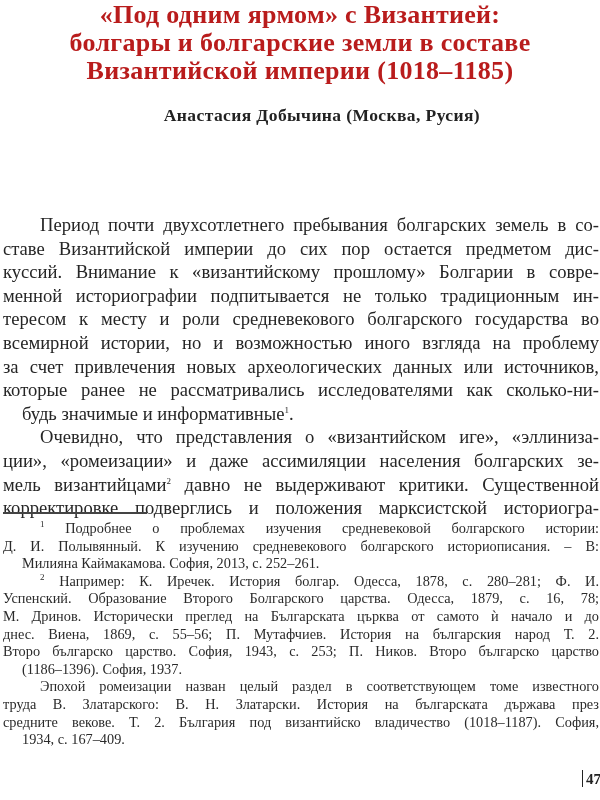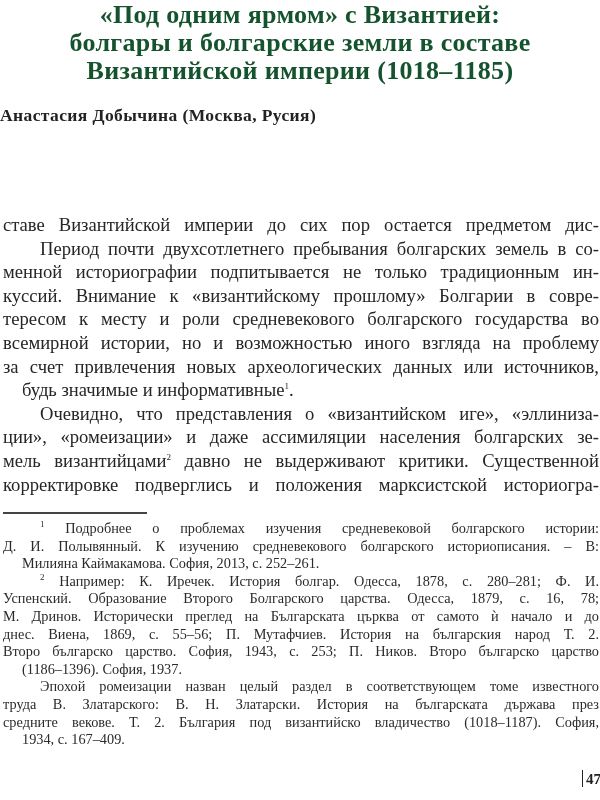--- a/index.html
+++ b/index.html
@@ -21,29 +21,29 @@
       width: 600px; height: 800px;
     }
     .title {
       position: absolute;
       left: 0; top: 1px;
       width: 600px;
       text-align: center;
       font-weight: bold;
       font-size: 26px;
       line-height: 28px;
-      color: #14532d;
+      color: #b91c1c;
       letter-spacing: 0.3px;
     }
     .title .tline { display: block; white-space: nowrap; }
     .author {
       position: absolute;
       left: 0; top: 104px;
       width: 480px;
-      text-align: left;
+      text-align: right;
       font-weight: bold;
       font-size: 17.5px;
       line-height: 22px;
       color: #222;
       letter-spacing: 0.4px;
     }
     .body-text {
       position: absolute;
       left: 3px; top: 213px;
       width: 596px;
@@ -108,27 +108,28 @@
   <div class="title">
     <span class="tline">«Под одним ярмом» с Византией:</span>
     <span class="tline">болгары и болгарские земли в составе</span>
     <span class="tline">Византийской империи (1018–1185)</span>
   </div>
 
   <div class="author">Анастасия Добычина (Москва, Русия)</div>
 
   <div class="body-text">
 
+    <span class="line indent">Период почти двухсотлетнего пребывания болгарских земель в со-</span>
     <span class="line">ставе Византийской империи до сих пор остается предметом дис-</span>
-    <span class="line indent">Период почти двухсотлетнего пребывания болгарских земель в со-</span>
+    <span class="line">куссий. Внимание к «византийскому прошлому» Болгарии в совре-</span>
     <span class="line">менной историографии подпитывается не только традиционным ин-</span>
-    <span class="line">куссий. Внимание к «византийскому прошлому» Болгарии в совре-</span>
     <span class="line">тересом к месту и роли средневекового болгарского государства во</span>
     <span class="line">всемирной истории, но и возможностью иного взгляда на проблему</span>
     <span class="line">за счет привлечения новых археологических данных или источников,</span>
+    <span class="line">которые ранее не рассматривались исследователями как сколько-ни-</span>
     <span class="line last"><span>будь значимые и информативные</span><sup class="fn">1</sup><span>.</span></span>
 
     <span class="line indent">Очевидно, что представления о «византийском иге», «эллиниза-</span>
     <span class="line">ции», «ромеизации» и даже ассимиляции населения болгарских зе-</span>
     <span class="line"><span>мель византийцами</span><sup class="fn">2</sup><span> давно не выдерживают критики. Существенной</span></span>
     <span class="line">корректировке подверглись и положения марксистской историогра-</span>
   </div>
 
   <div class="rule"></div>
 

